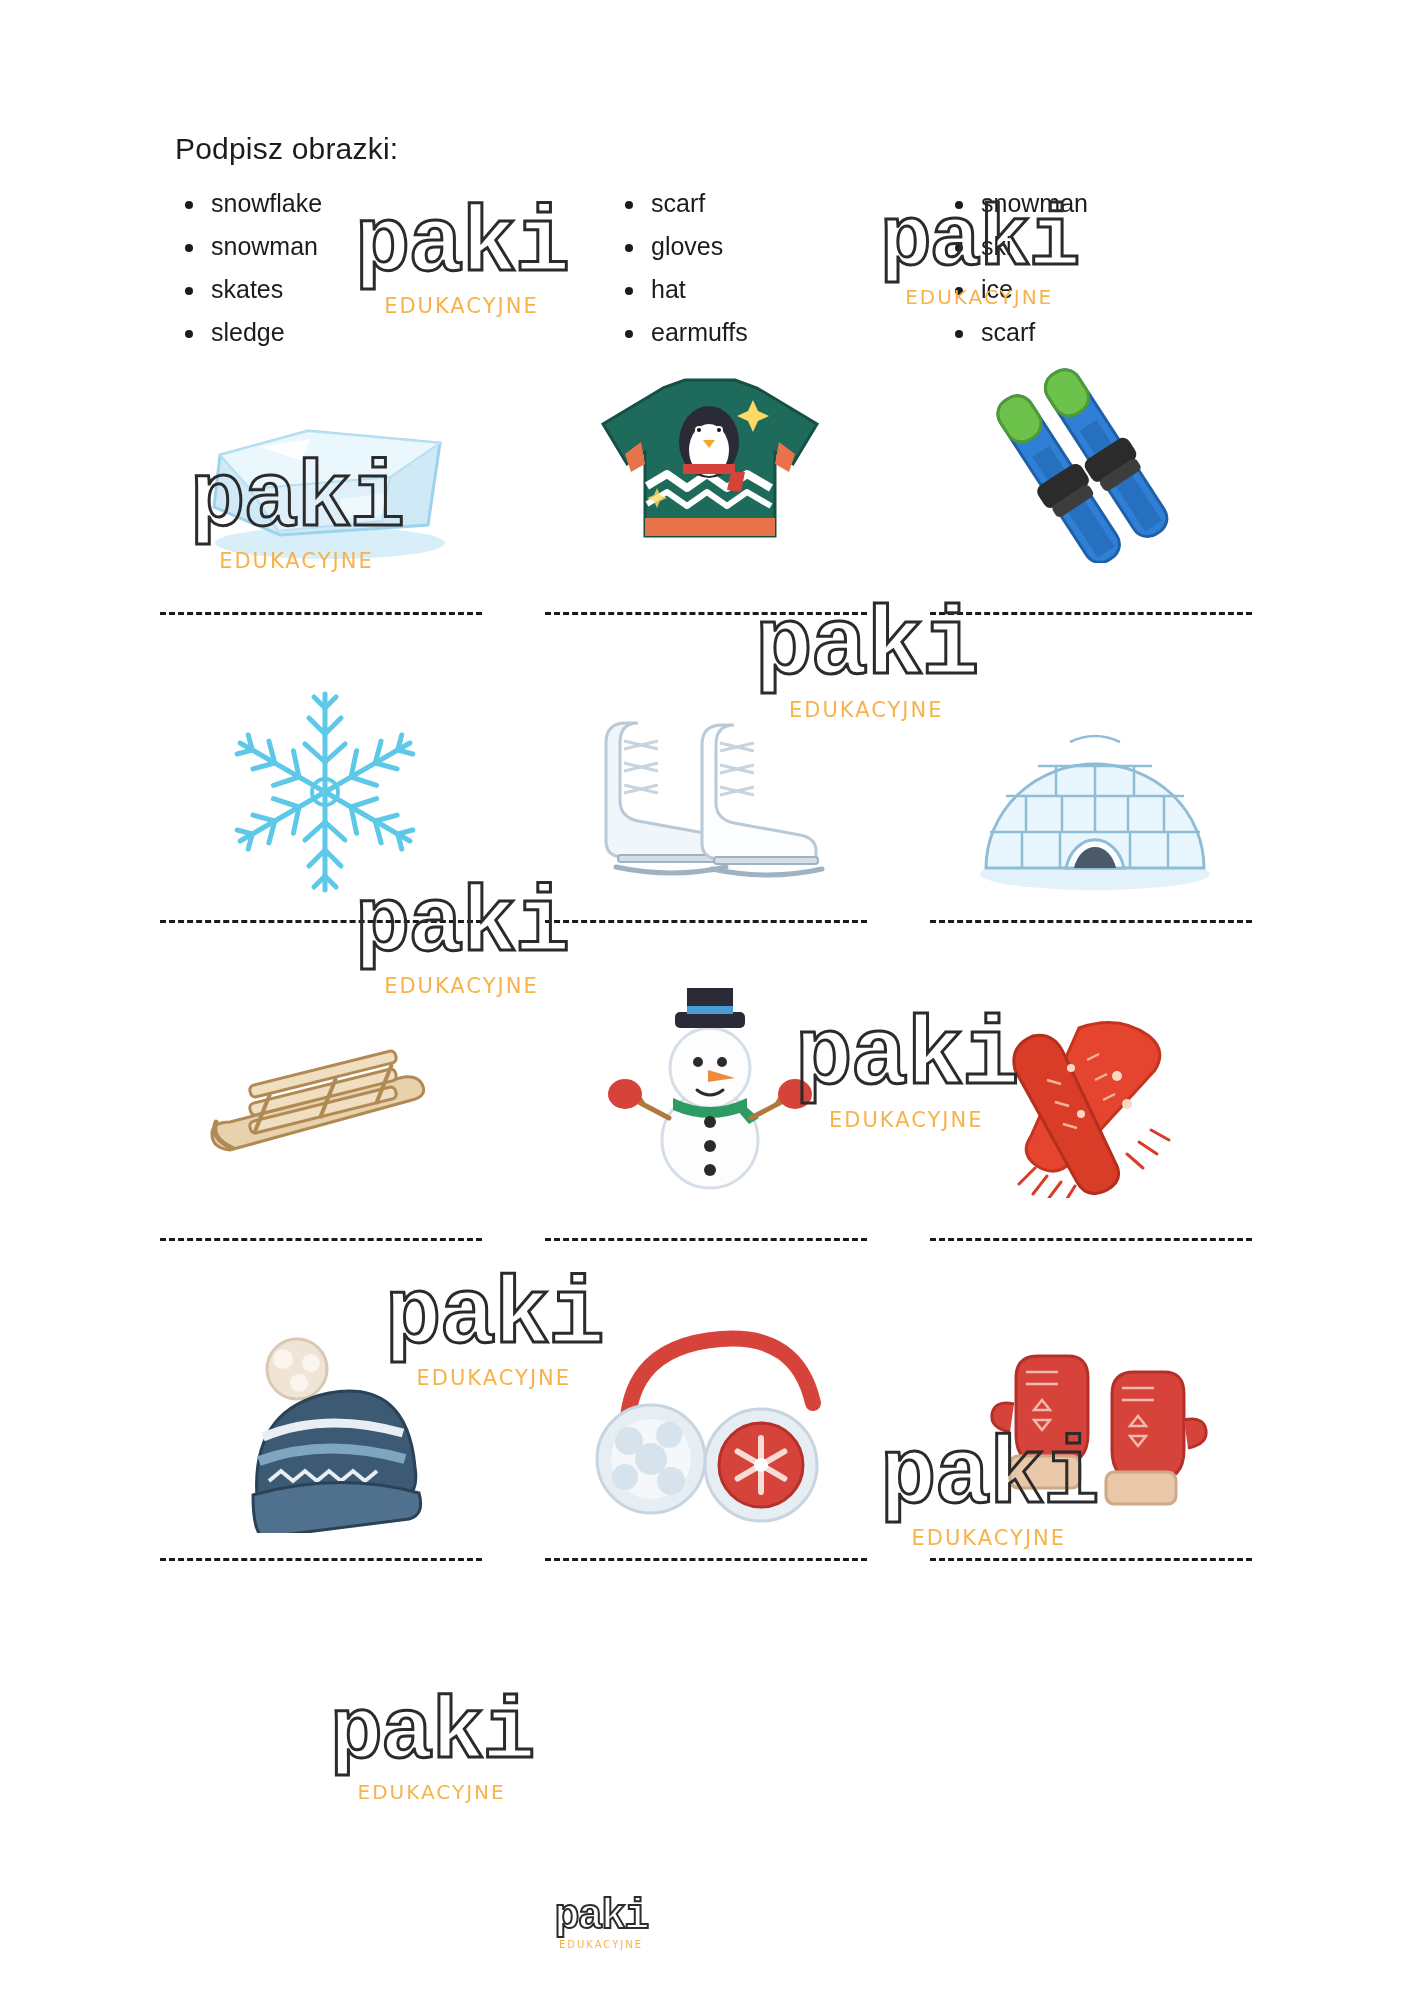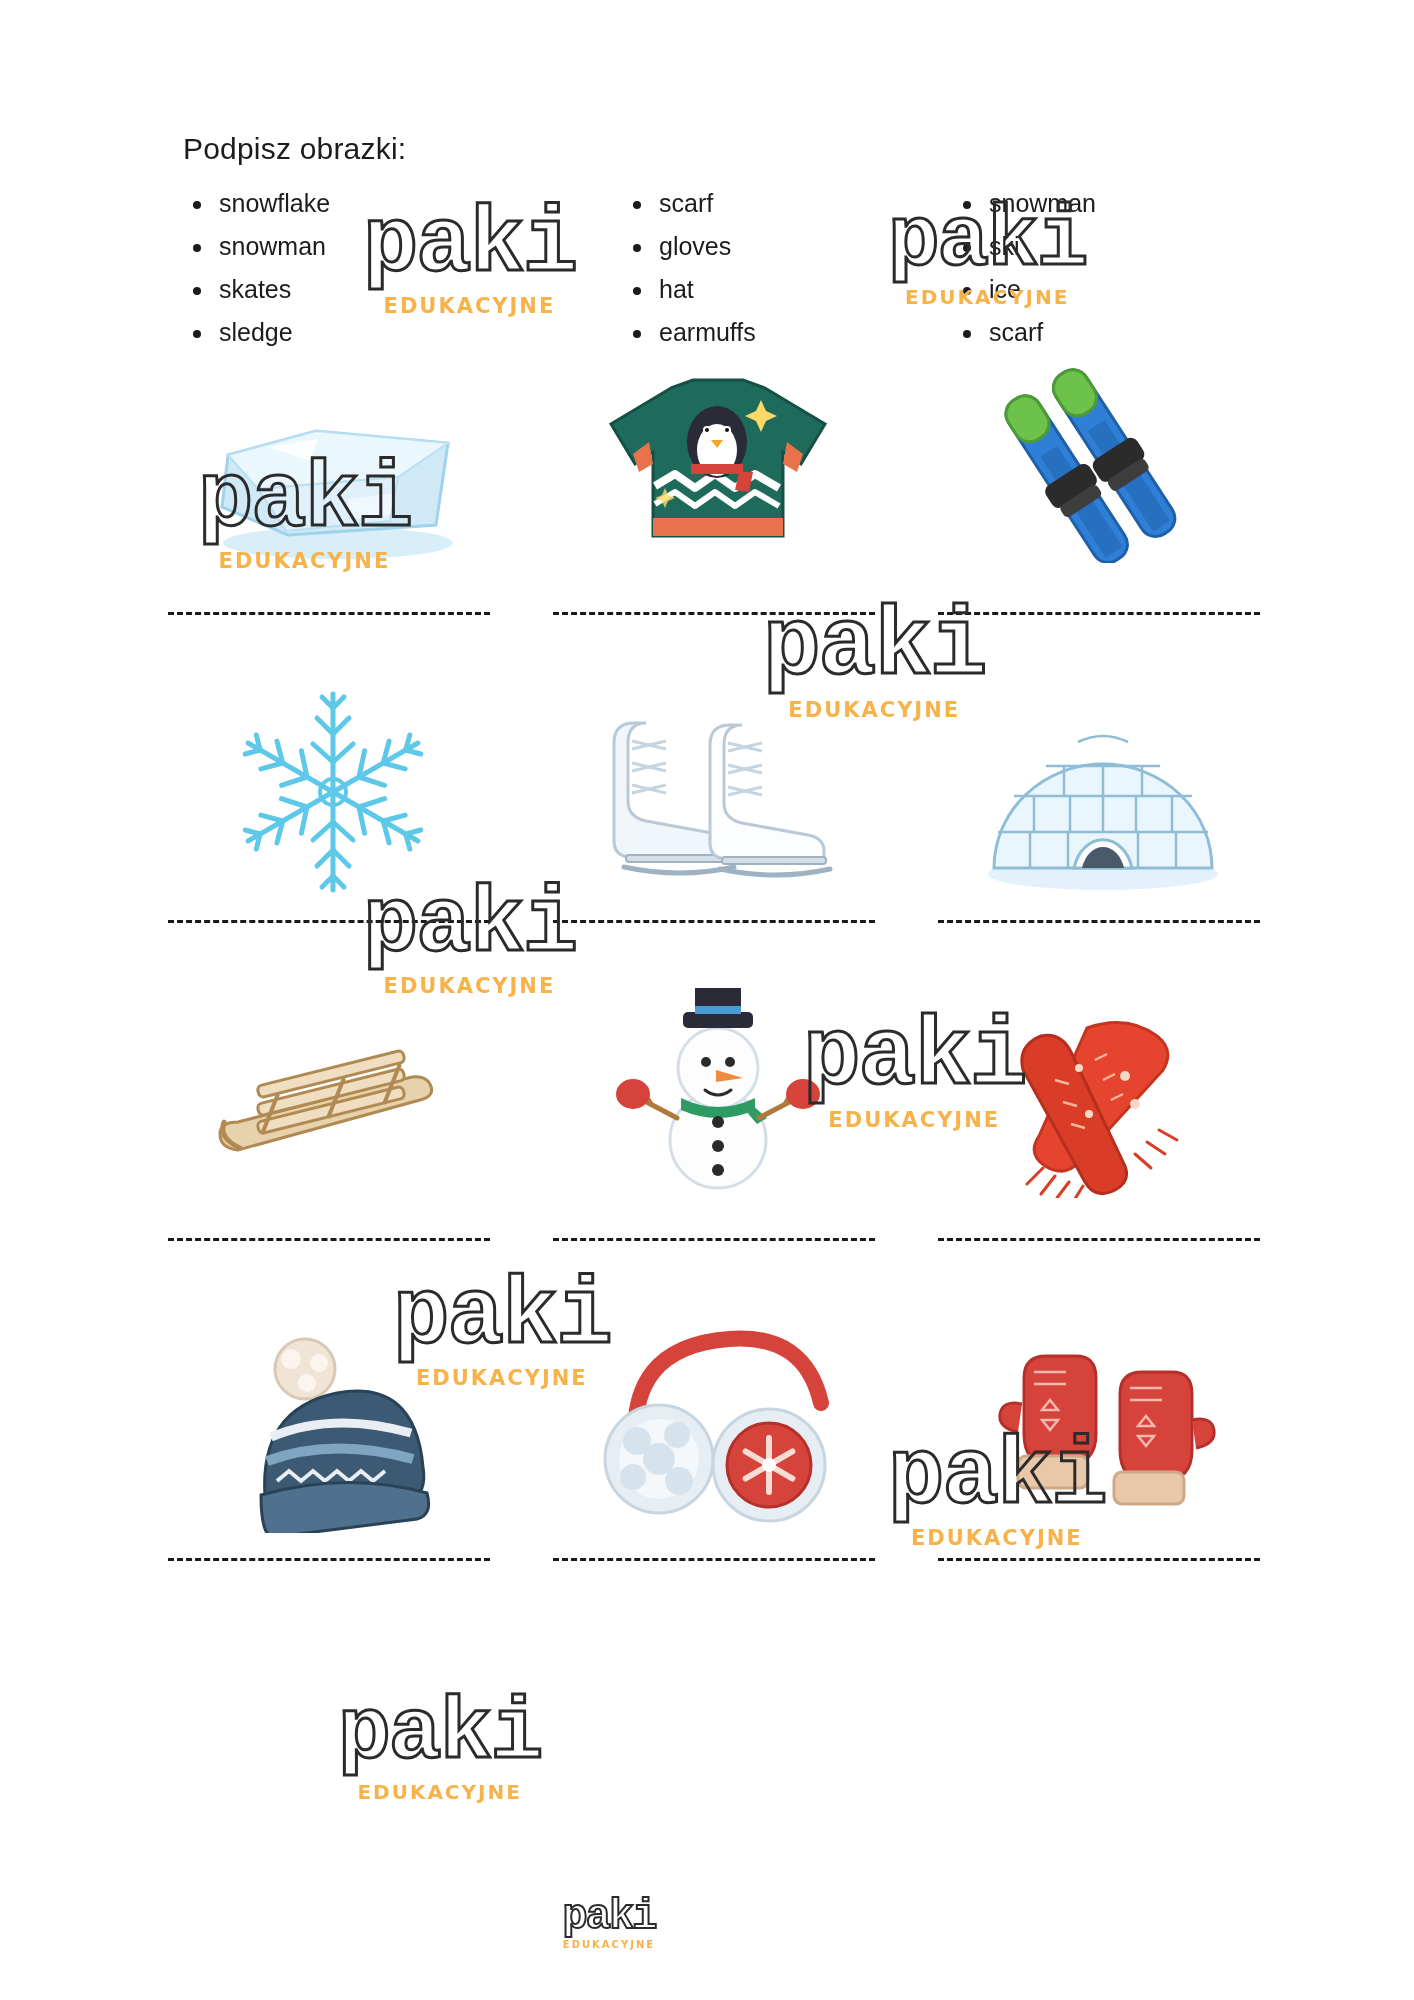--- a/index.html
+++ b/index.html
@@ -11,21 +11,21 @@
     width: 1414px;
     height: 2000px;
     position: relative;
     font-family: "Liberation Sans", sans-serif;
     color: #1a1a1a;
     overflow: hidden;
   }
 
   .sheet {
     position: absolute;
-    left: 8px; top: 0;
+    left: 0; top: 0;
     width: 1202px;
     height: 2000px;
     background: #fff;
   }
 
   
   .title {
     position: absolute;
     left: 175px;
     top: 132px;
@@ -90,21 +90,21 @@
     position: relative;
     display: inline-block;
   }
   .wm .bar {
     position: absolute;
     border-radius: 10px;
     z-index: -1;
   }
   .wm .sub {
     font-family: "DejaVu Sans", sans-serif;
-    font-weight: 700;
+    font-weight: 400;
     color: #f7b24a;
     letter-spacing: 2px;
   }
 
   
   .footer-logo {
     position: absolute;
     left: 0; right: 0;
     bottom: 48px;
     text-align: center;

